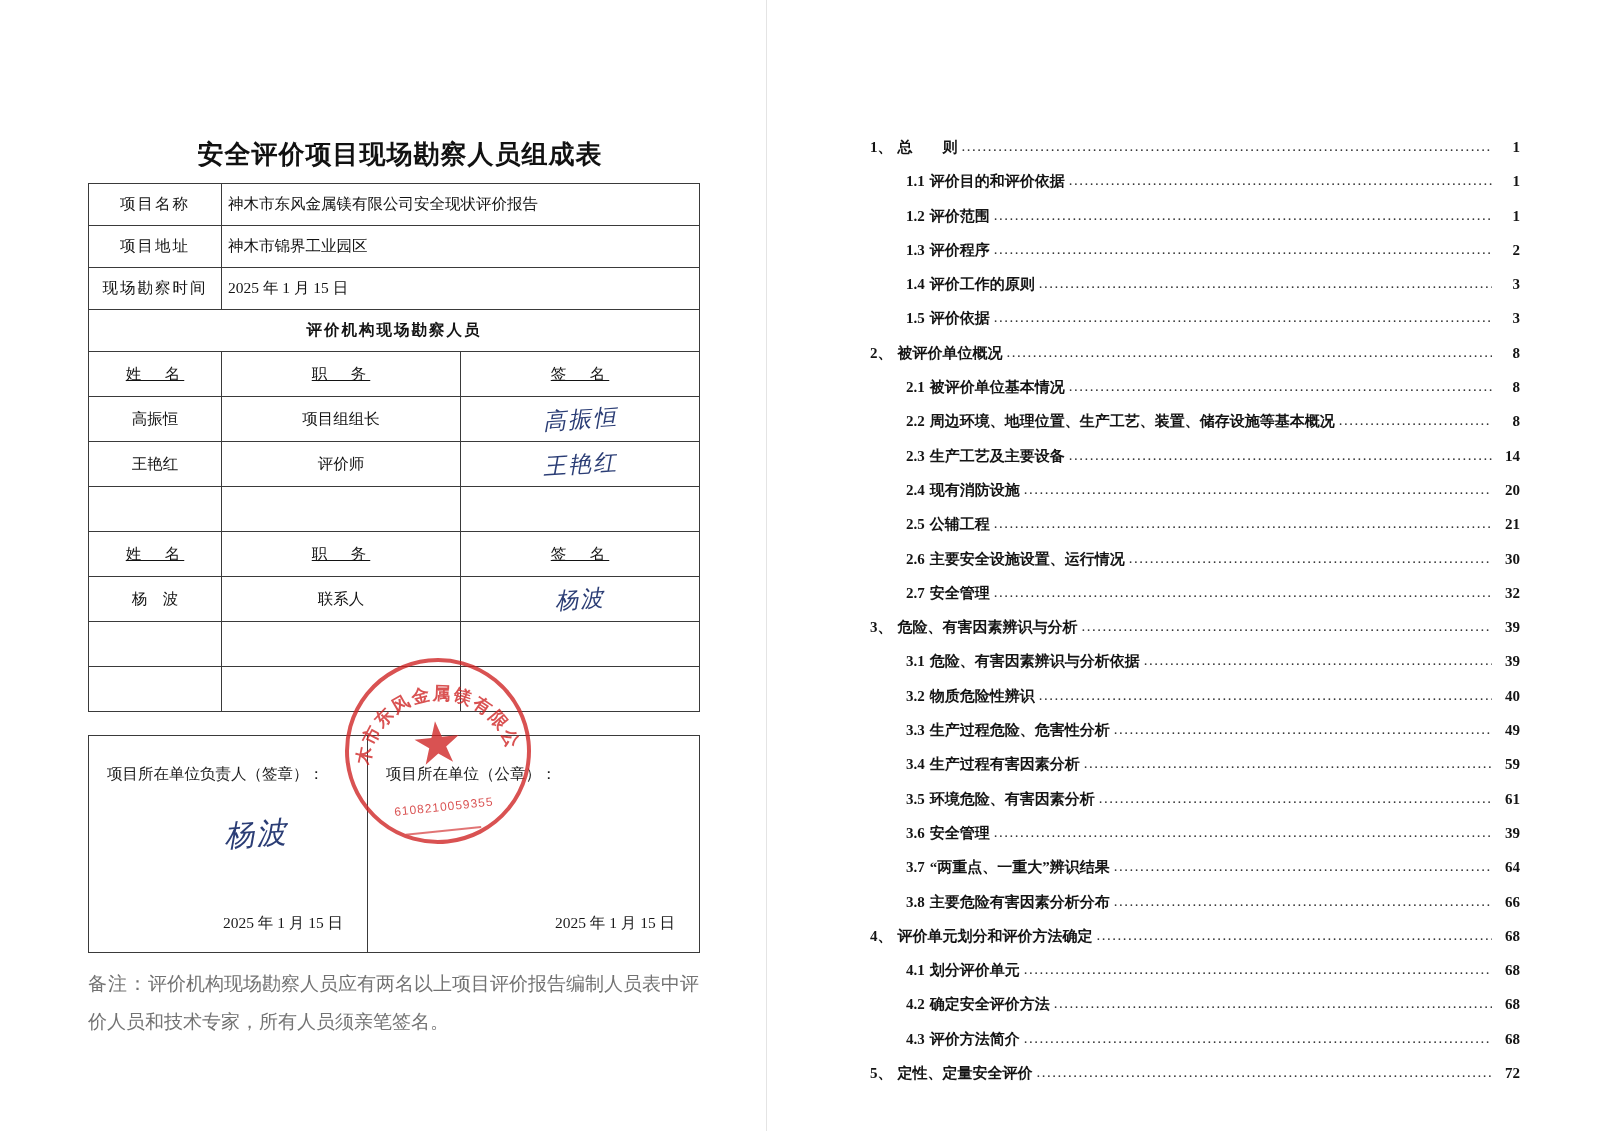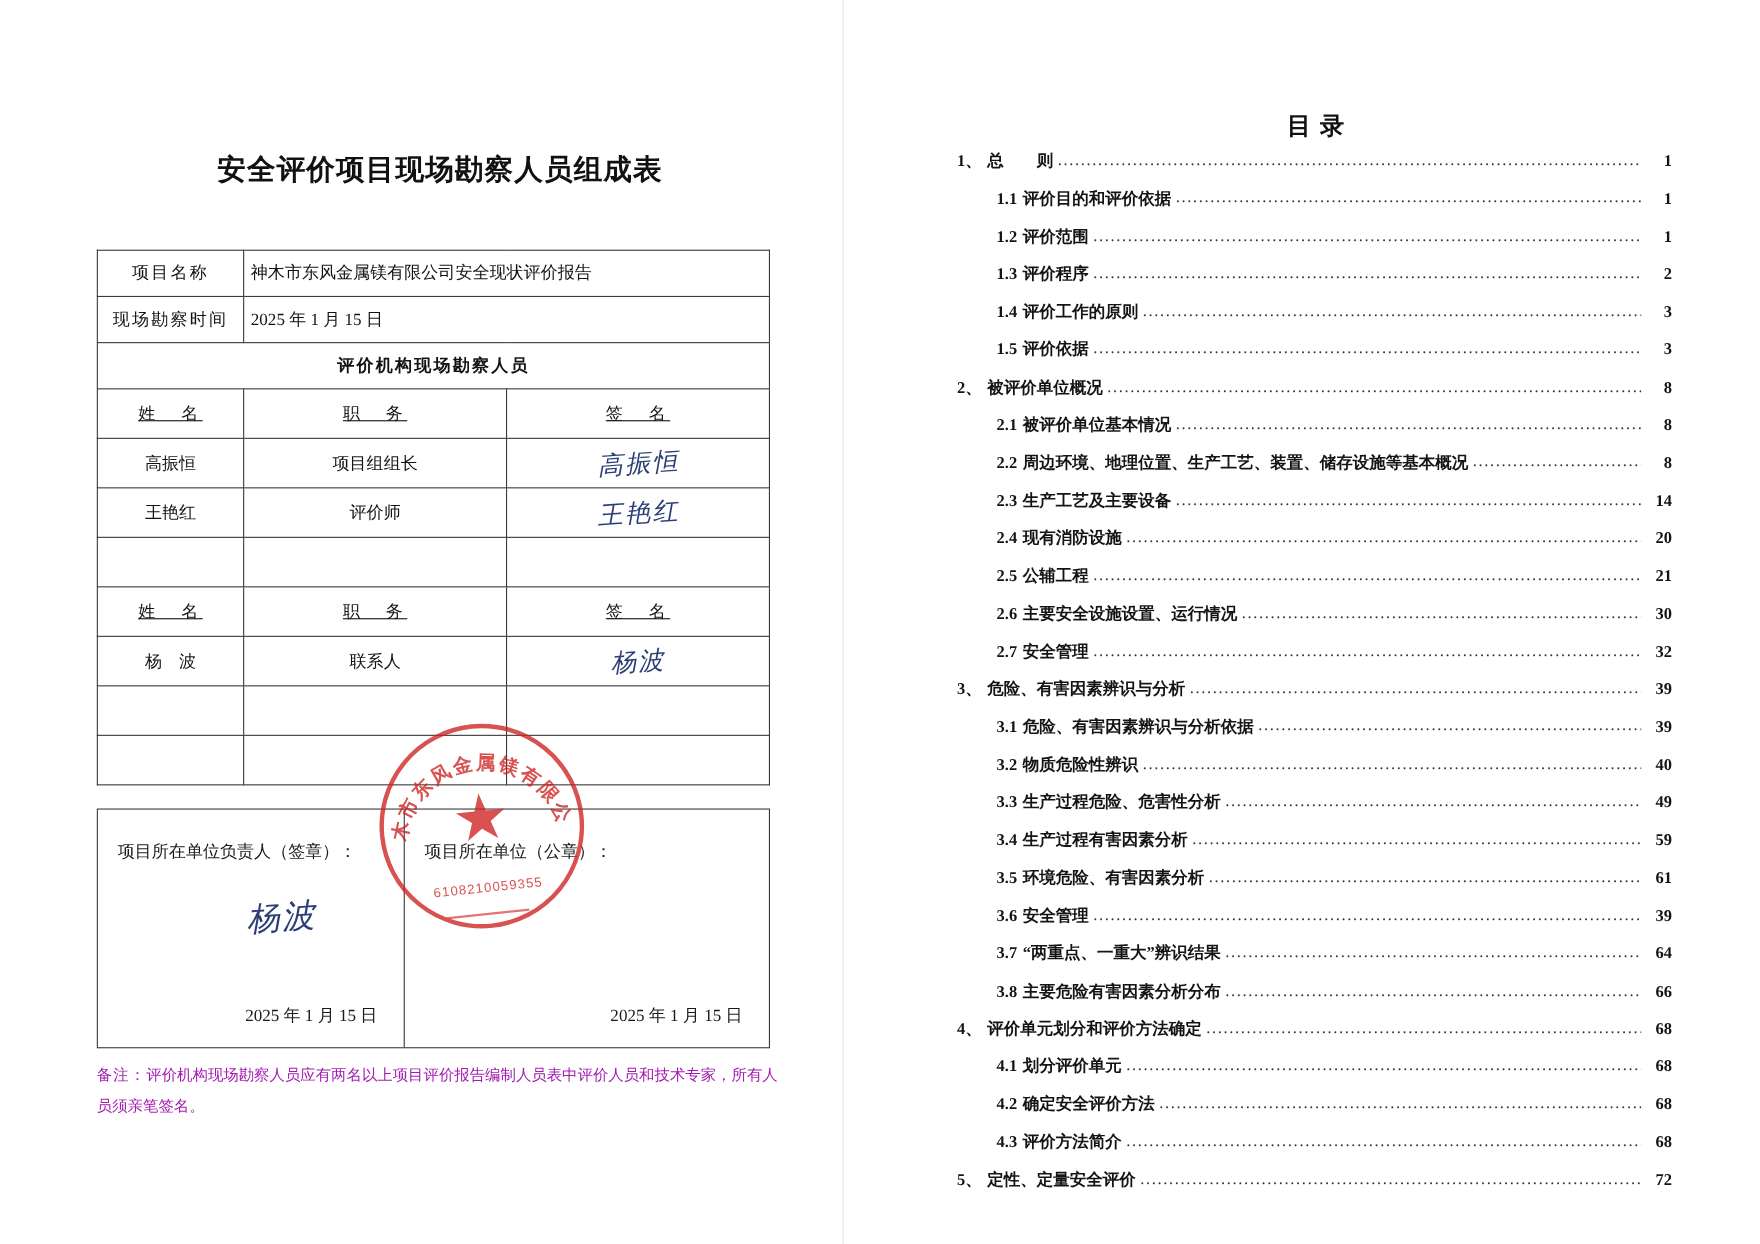--- a/index.html
+++ b/index.html
@@ -39,21 +39,20 @@
     letter-spacing: 1px;
     color: #111;
   }
   .form-table {
     position: absolute;
     left: 88px;
     top: 183px;
     width: 612px;
     border-collapse: collapse;
     table-layout: fixed;
-    margin-top: 44px;
   }
   .form-table td {
     border: 1.3px solid #3a3a3a;
     height: 41px;
     font-size: 15.5px;
     color: #131313;
     padding: 0 6px;
     vertical-align: middle;
   }
   .c-label {
@@ -186,23 +185,23 @@
     height: 2px;
     background: #cf2222;
     opacity: .8;
   }
 
   .note {
     position: absolute;
     left: 88px;
     top: 965px;
     width: 625px;
-    font-size: 14px;
+    font-size: 19px;
     line-height: 2;
-    color: #a21caf;
+    color: #737373;
   }
   .note .lbl { letter-spacing: 1px; }
 
   
   .fold {
     position: absolute;
     left: 766px;
     top: 0;
     width: 1px;
     height: 1131px;
@@ -281,20 +280,24 @@
 
   <div class="left-page">
 
     <div class="form-title">安全评价项目现场勘察人员组成表</div>
 
     <table class="form-table">
       <tbody>
         <tr>
           <td class="c-label">项目名称</td>
           <td class="c-value" colspan="2">神木市东风金属镁有限公司安全现状评价报告</td>
+        </tr>
+        <tr>
+          <td class="c-label">项目地址</td>
+          <td class="c-value" colspan="2">神木市锦界工业园区</td>
         </tr>
         <tr>
           <td class="c-label">现场勘察时间</td>
           <td class="c-value" colspan="2">2025 年 1 月 15 日</td>
         </tr>
 
         <tr>
           <td class="section-head" colspan="3">评价机构现场勘察人员</td>
         </tr>
 
@@ -376,21 +379,20 @@
       <div class="code">6108210059355</div>
       <div class="under-line"></div>
     </div>
 
     <div class="note">
       <span class="lbl">备注：</span><span>评价机构现场勘察人员应有两名以上项目评价报告编制人员表中评价人员和技术专家，所有人员须亲笔签名。</span>
     </div>
   </div>
 
   <div class="right-page">
-    <div class="toc-title">目录</div>
     <div class="toc-list" id="toc-list">
         <div class="toc-row lvl1">
           <span class="toc-num">1、</span>
           <span class="toc-text">总　　则</span>
           <span class="toc-dots">................................................................................................................................................................</span>
           <span class="toc-page">1</span>
         </div>
         <div class="toc-row lvl2">
           <span class="toc-num">1.1</span>
           <span class="toc-text">评价目的和评价依据</span>

